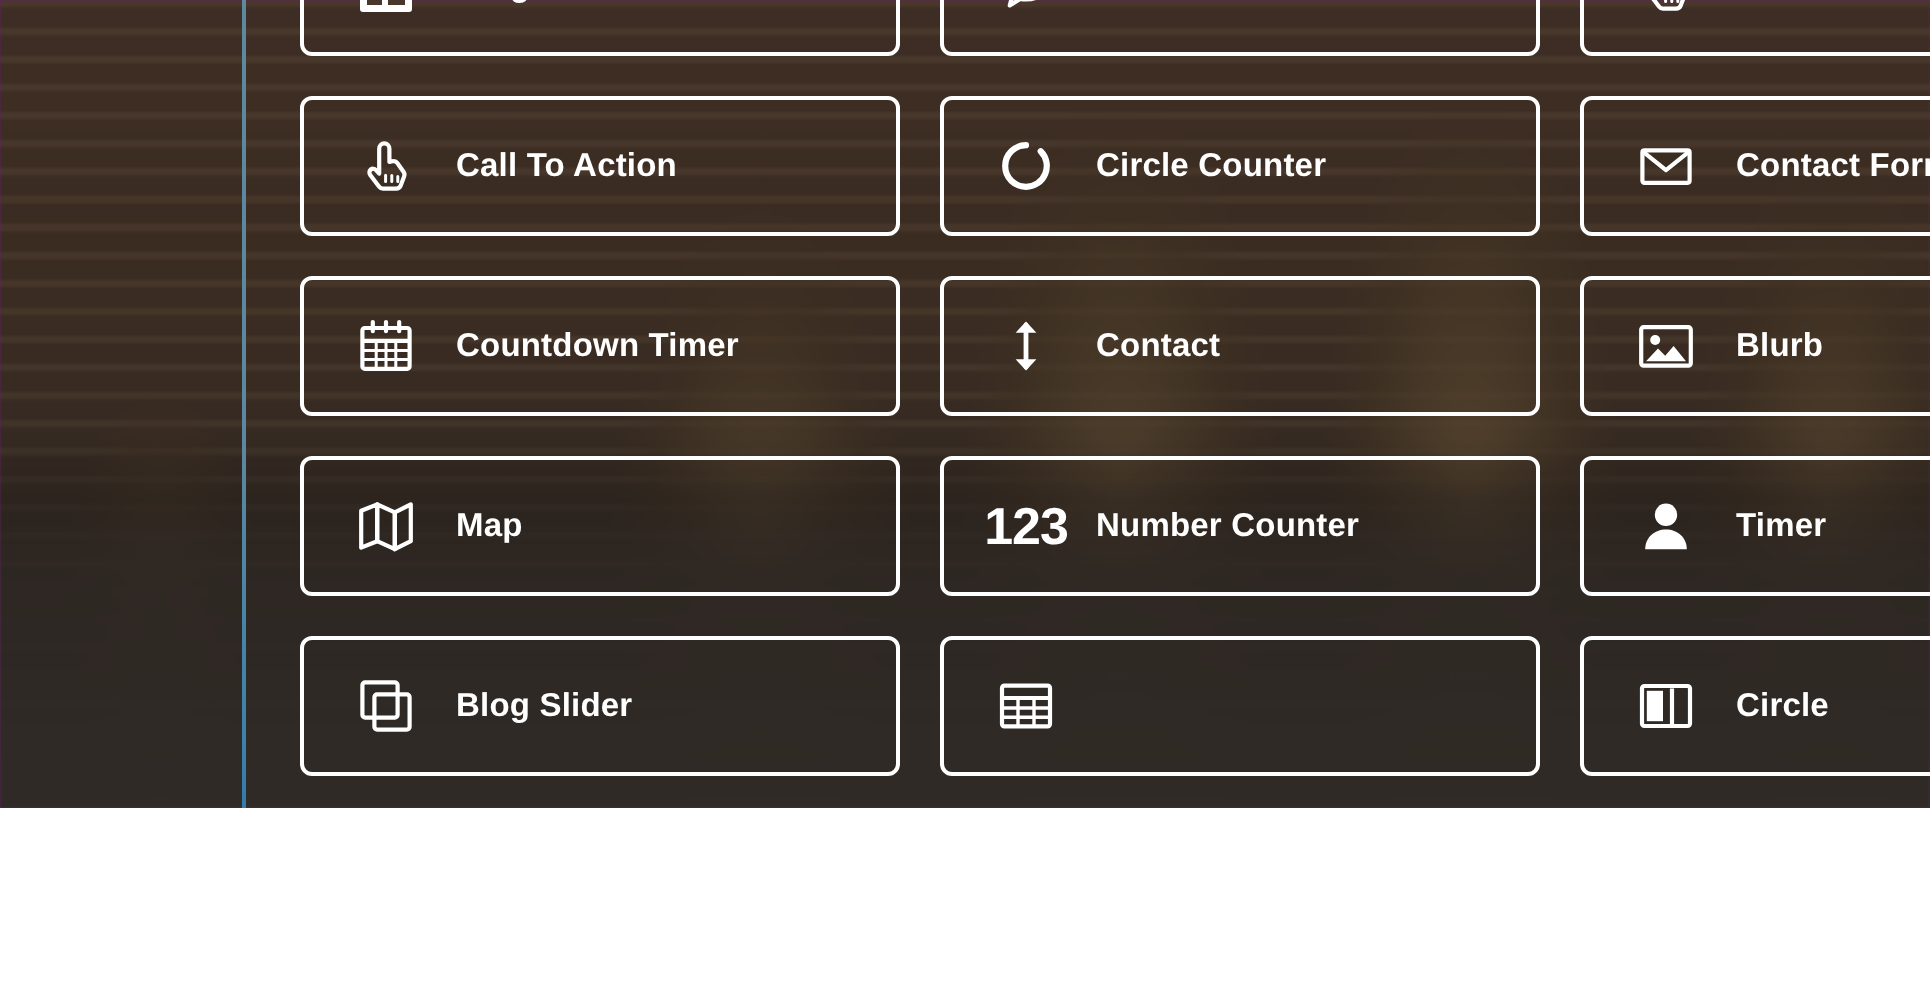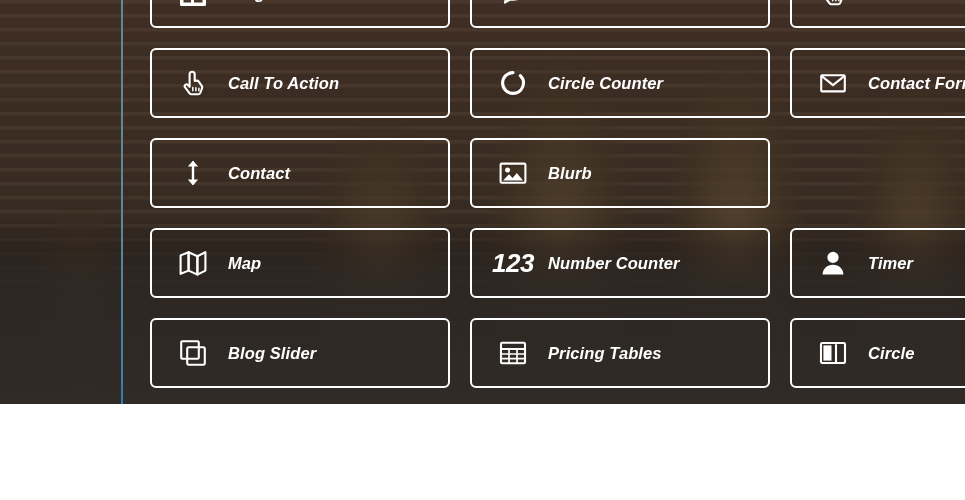--- a/index.html
+++ b/index.html
@@ -25,21 +25,20 @@
 
   
   .backdrop {
     position: absolute;
     left: 0;
     top: 0;
     width: 965px;
     height: 404px;
     overflow: hidden;
     background: #a21caf;
-    font-style: italic;
   }
   .bg-photo {
     position: absolute;
     inset: 0;
     
     background-color: #55402f;
     background-image:
       
       linear-gradient(to bottom,
         rgba(30,20,14,0.00) 0%,
@@ -228,20 +227,32 @@
             <svg width="30" height="30" viewBox="0 0 30 30" fill="none">
               <rect x="3.2" y="7.2" width="23.6" height="16.2" rx="1" stroke="#ffffff" stroke-width="2.1"></rect>
               <path d="M4.4 8.6L15 17.1 25.6 8.6" stroke="#ffffff" stroke-width="2.1" stroke-linecap="round" stroke-linejoin="round" fill="none"></path>
             </svg>
           </span>
           <span class="module-label">Contact Form</span>
         </div>
       </div>
 
       <div class="grid-row">
+        <div class="module-card">
+          <span class="module-icon">
+            <svg width="30" height="30" viewBox="0 0 30 30" fill="none">
+              <rect x="3.2" y="6.0" width="23.6" height="20.4" rx="1.2" stroke="#ffffff" stroke-width="2.1"></rect>
+              <path d="M3.4 12.4h23.4" stroke="#ffffff" stroke-width="2.1"></path>
+              <path d="M8.4 3.0v4.6M15 3.0v4.6M21.6 3.0v4.6" stroke="#ffffff" stroke-width="2.1" stroke-linecap="round"></path>
+              <path d="M10.1 12.6v13.6M15 12.6v13.6M19.9 12.6v13.6" stroke="#ffffff" stroke-width="1.5"></path>
+              <path d="M3.4 17.2h23.4M3.4 21.7h23.4" stroke="#ffffff" stroke-width="1.5"></path>
+            </svg>
+          </span>
+          <span class="module-label">Countdown Timer</span>
+        </div>
 
         <div class="module-card">
           <span class="module-icon">
             <svg width="30" height="30" viewBox="0 0 30 30" fill="none">
               <path d="M15 4.4v21.2" stroke="#ffffff" stroke-width="2.4" stroke-linecap="round"></path>
               <path d="M15 2.8l5.2 5.6h-10.4z" fill="#ffffff"></path>
               <path d="M15 27.2l5.2-5.6h-10.4z" fill="#ffffff"></path>
             </svg>
           </span>
           <span class="module-label">Contact</span>
@@ -302,21 +313,20 @@
 
         <div class="module-card">
           <span class="module-icon">
             <svg width="30" height="30" viewBox="0 0 30 30" fill="none">
               <rect x="3.0" y="4.8" width="24.0" height="20.4" rx="1.2" stroke="#ffffff" stroke-width="2.1"></rect>
               <path d="M3.2 11.0h23.6" stroke="#ffffff" stroke-width="2.1"></path>
               <path d="M3.2 16.0h23.6M3.2 20.6h23.6" stroke="#ffffff" stroke-width="1.7"></path>
               <path d="M11.0 11.2v13.8M19.0 11.2v13.8" stroke="#ffffff" stroke-width="1.7"></path>
             </svg>
           </span>
-          <span class="module-label">Pricing Tables</span>
         </div>
 
         <div class="module-card">
           <span class="module-icon">
             <svg width="30" height="30" viewBox="0 0 30 30" fill="none">
               <rect x="3.0" y="5.0" width="24.0" height="20.0" rx="1.2" stroke="#ffffff" stroke-width="2.1"></rect>
               <rect x="5.4" y="7.4" width="8.1" height="15.2" fill="#ffffff"></rect>
               <path d="M18.0 6.2v17.8" stroke="#ffffff" stroke-width="2.1"></path>
             </svg>
           </span>

